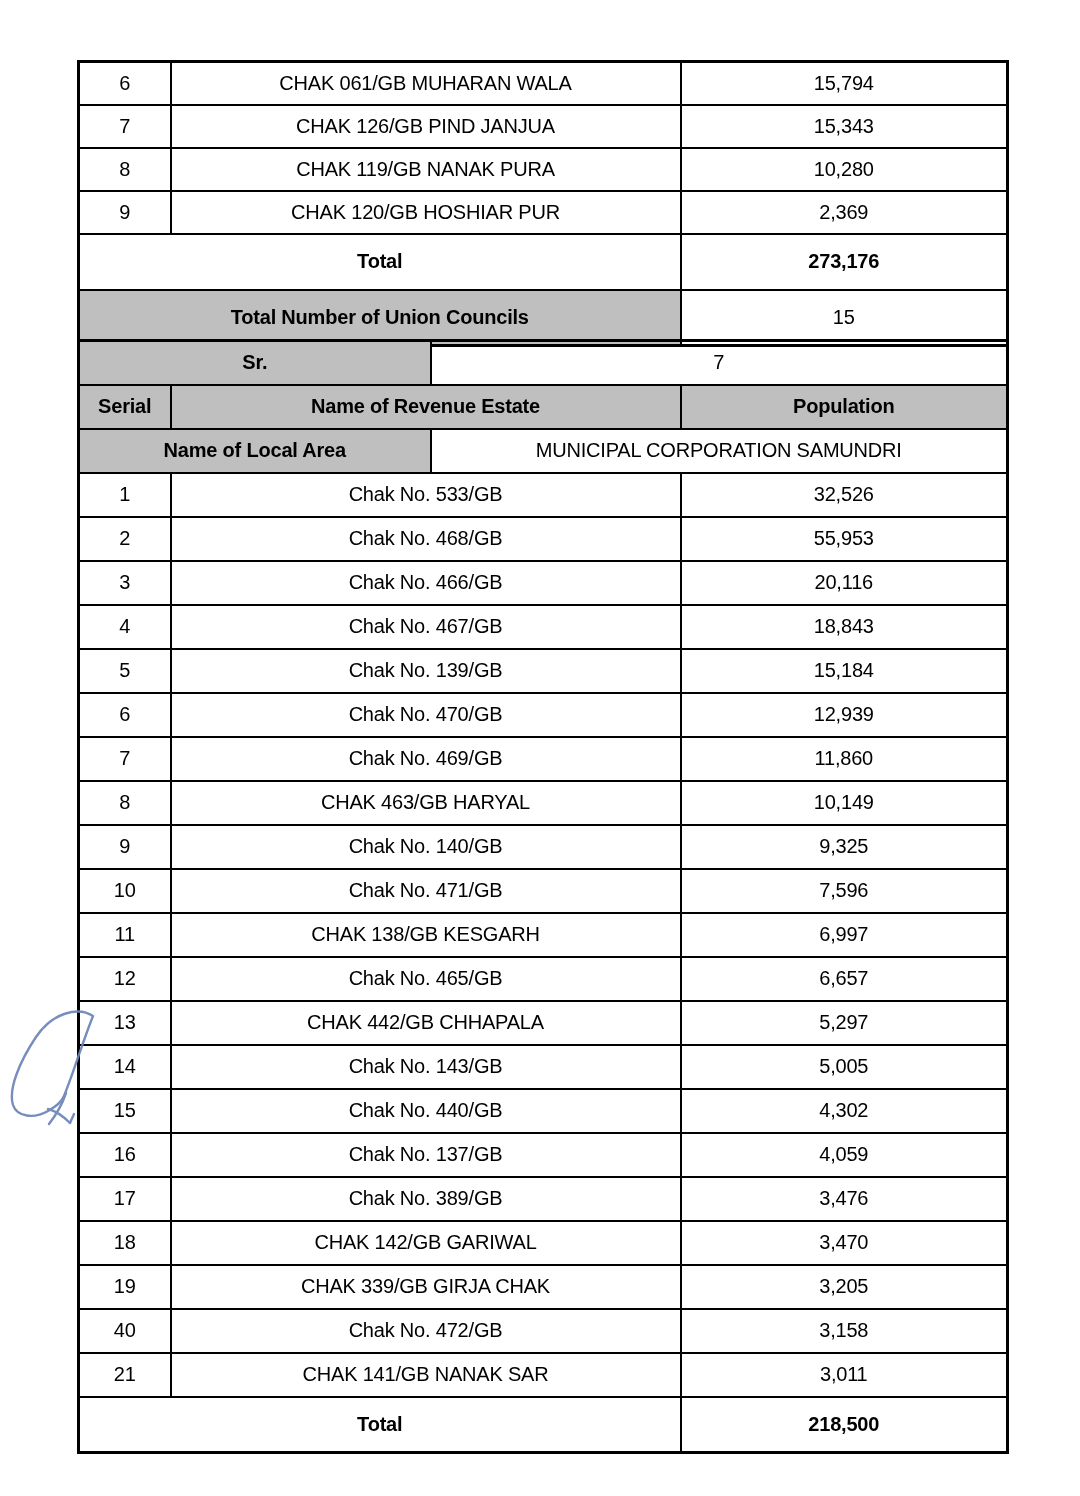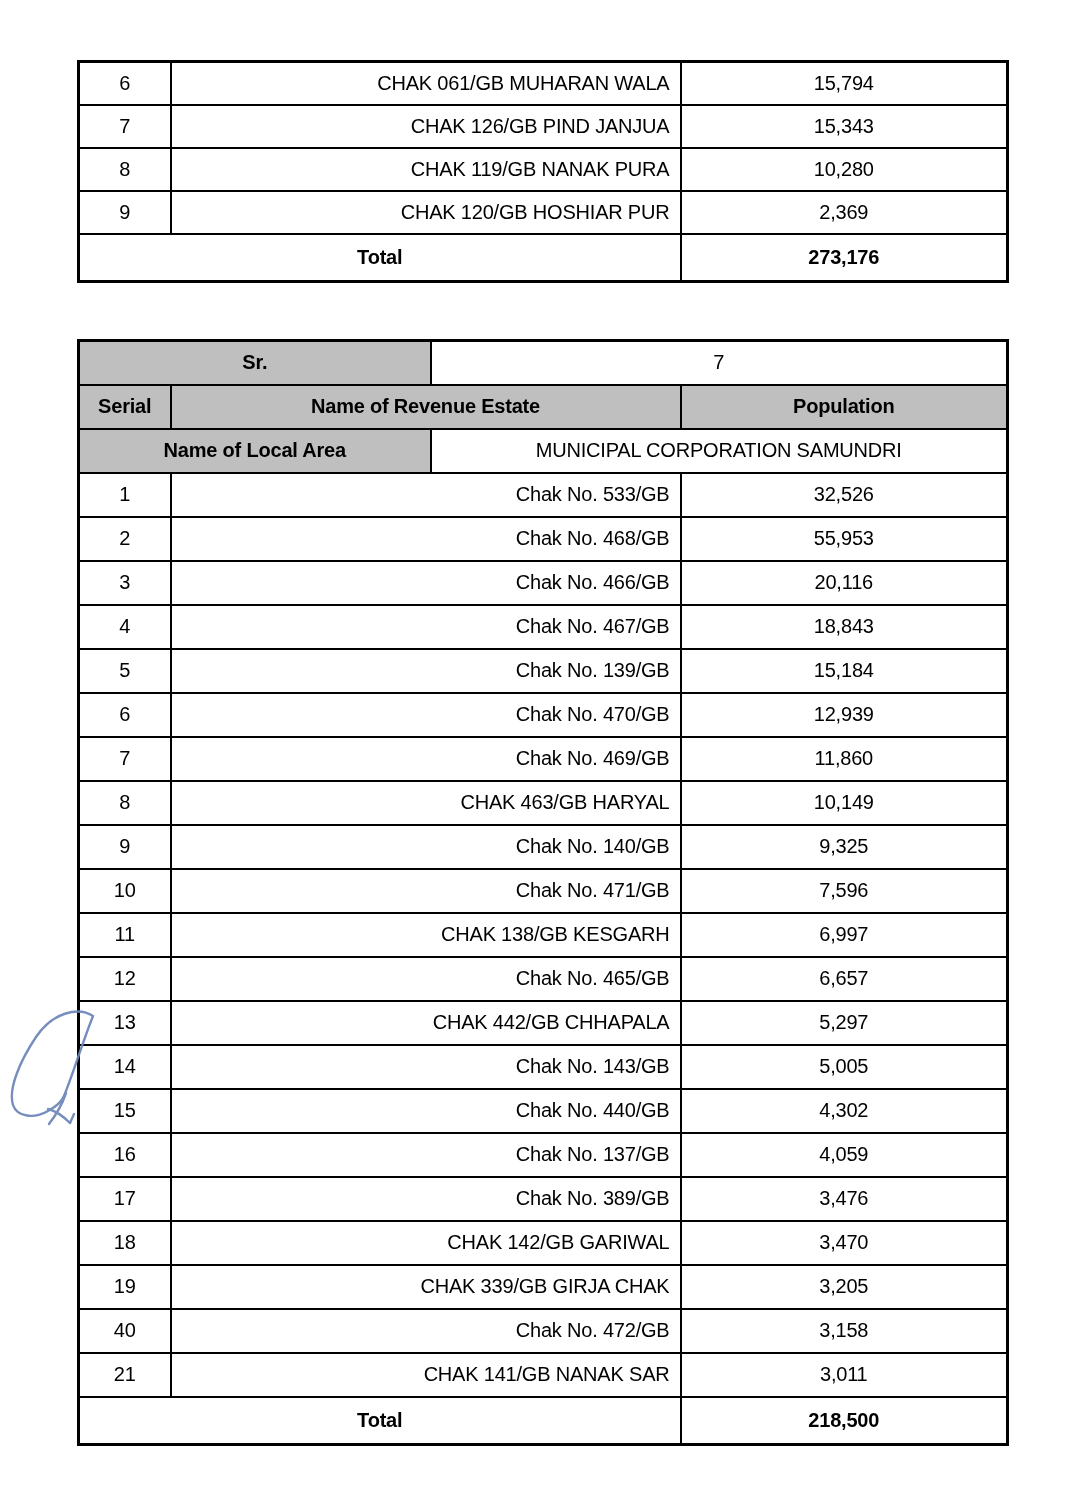--- a/index.html
+++ b/index.html
@@ -23,23 +23,23 @@
     border:2px solid #000;
     font-size:20px;
     vertical-align:middle;
     padding:0 10px;
     overflow:hidden;
     white-space:nowrap;
     letter-spacing:-0.2px;
   }
   .tbl tr{height:43px;}
   .t2 tr{height:44px;padding-left:34px;}
-  tr.tall{height:48px;}
+  tr.tall{height:56px;}
   .center{text-align:center;}
-  .left{text-align:right;padding-left:16px;}
+  .left{text-align:center;padding-left:16px;}
   .bold{font-weight:bold;}
   .gray{background:var(--header-fill,#bfbfbf);}
   #prev-table{top:60px;}
   #main-table{top:339px;}
   .pen{
     position:absolute;
     left:-4px;top:993px;
     width:124px;height:142px;
     pointer-events:none;
   }
@@ -74,20 +74,24 @@
         <tr>
           <td class="center">9</td>
           <td class="left">CHAK 120/GB HOSHIAR PUR</td>
           <td class="center">2,369</td>
         </tr>
       </tbody>
     <tbody>
       <tr class="tall">
         <td colspan="2" class="center bold">Total</td>
         <td class="center bold">273,176</td>
+      </tr>
+      <tr class="tall">
+        <td colspan="2" class="center bold gray">Total Number of Union Councils</td>
+        <td class="center">15</td>
       </tr>
     </tbody>
   </table>
 
   <table class="tbl t2" id="main-table">
     <colgroup>
         <col style="width:92px">
         <col style="width:260px">
         <col style="width:250px">
         <col style="width:327px">

